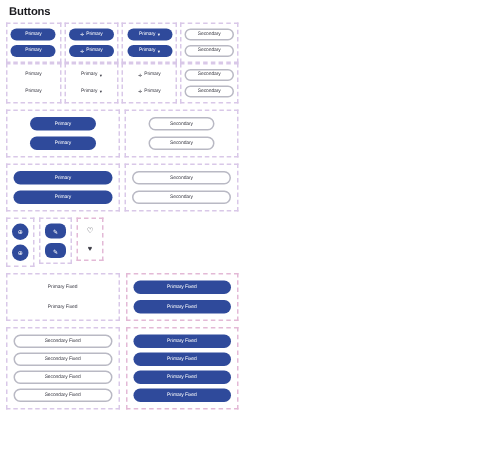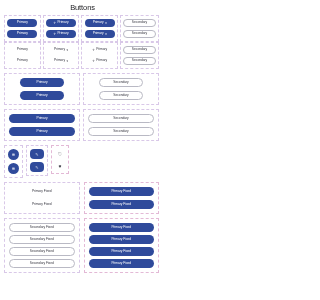--- a/index.html
+++ b/index.html
@@ -5,22 +5,22 @@
   html,body{margin:0;padding:0;}
   body{
     width:163px;height:300px;overflow:hidden;
     background:#ffffff;
     font-family:"Liberation Sans", sans-serif;
     -webkit-font-smoothing:antialiased;
   }
   .page{width:163px;height:300px;position:relative;box-sizing:border-box;padding:3px 4px 0 4px;}
 
   .heading{
-    font-size:7.5px;font-weight:normal;color:#1b1b1f;
-    letter-spacing:-0.1px;margin:0 0 3px 2px;line-height:9px;text-align:center;
+    font-size:7.5px;font-weight:bold;color:#1b1b1f;
+    letter-spacing:-0.1px;margin:0 0 3px 2px;line-height:9px;
   }
 
   
   .guide{border:0.6px dashed #d9c8e8;box-sizing:border-box;}
   .guide-pink{border:0.6px dashed #e3b9d6;box-sizing:border-box;}
 
   
   .btn{
     box-sizing:border-box;display:flex;align-items:center;justify-content:center;
     gap:1.5px;border-radius:20px;font-size:3.3px;line-height:1;

